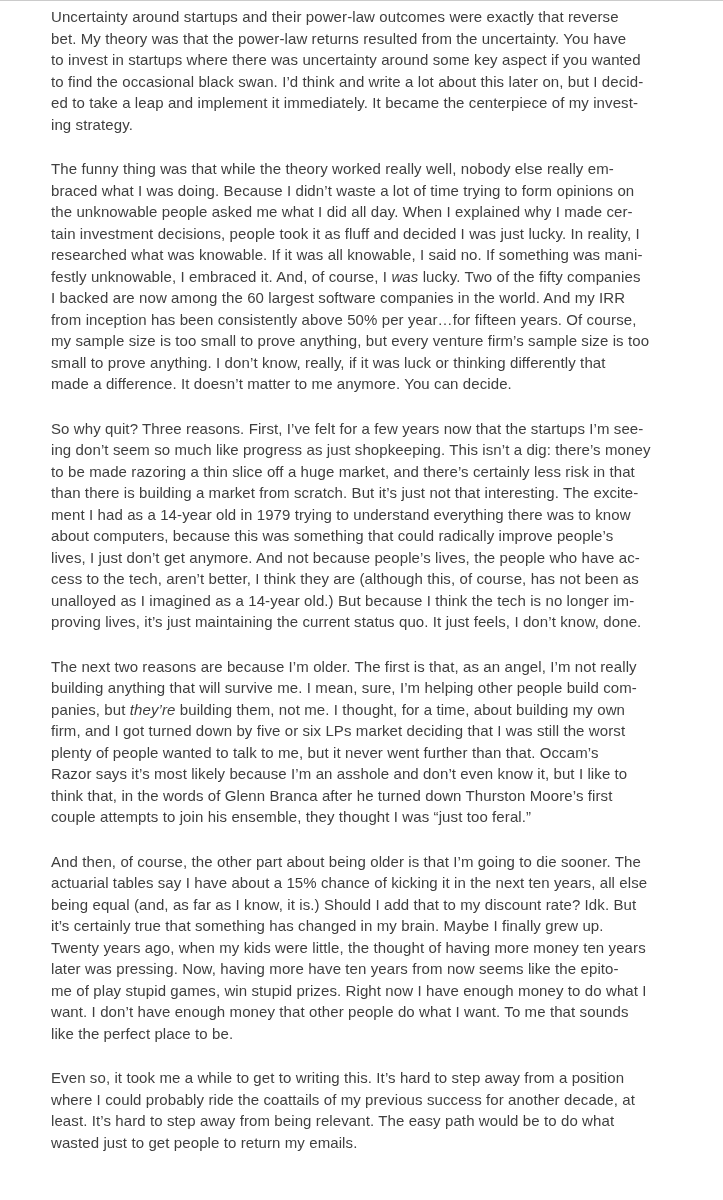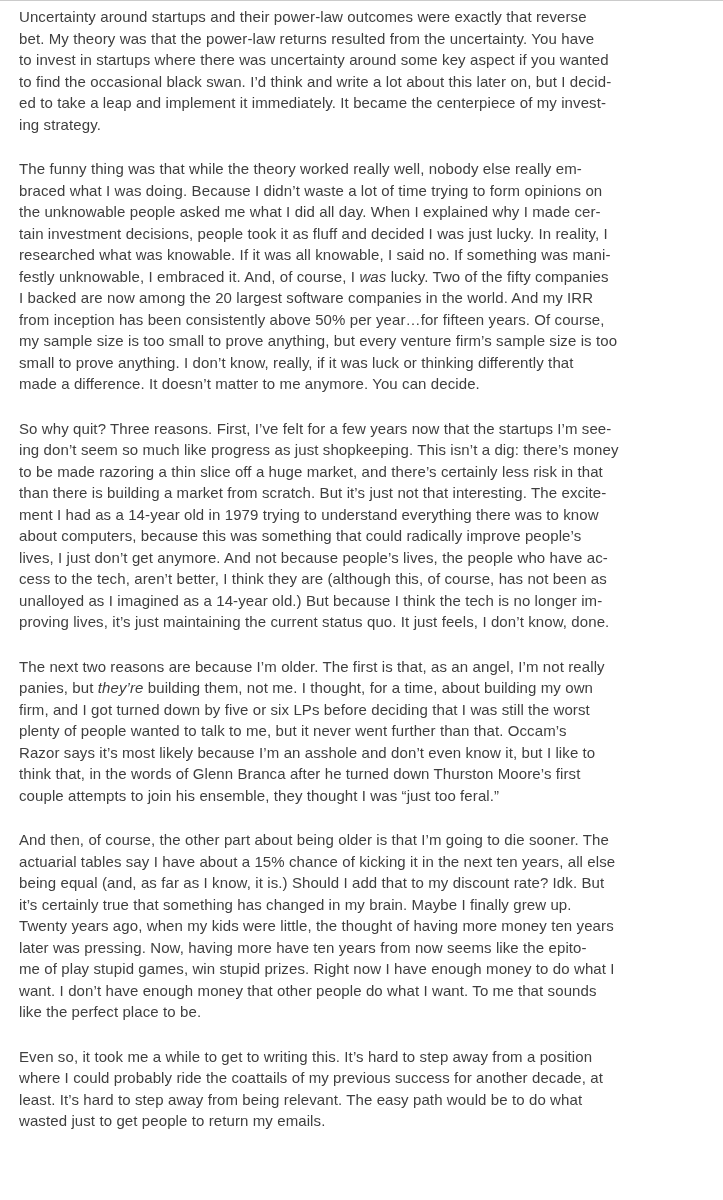--- a/index.html
+++ b/index.html
@@ -8,21 +8,21 @@
   }
   body {
     width: 723px;
     height: 1200px;
     background: #ffffff;
     border-top: 1px solid #cbcbcb;
     box-sizing: border-box;
     overflow: hidden;
   }
   .article {
-    padding: 5px 20px 0 19px;
+    padding: 5px 20px 0 51px;
     font-family: "Liberation Sans", sans-serif;
     font-size: 15px;
     line-height: 21.5px;
     color: #3f3f3f;
     letter-spacing: 0.1px;
   }
   .para {
     margin: 0 0 23px 0;
   }
   .line {
@@ -43,42 +43,43 @@
       <div class="line">ed to take a leap and implement it immediately. It became the centerpiece of my invest-</div>
       <div class="line">ing strategy.</div>
     </div>
     <div class="para">
       <div class="line">The funny thing was that while the theory worked really well, nobody else really em-</div>
       <div class="line">braced what I was doing. Because I didn’t waste a lot of time trying to form opinions on</div>
       <div class="line">the unknowable people asked me what I did all day. When I explained why I made cer-</div>
       <div class="line">tain investment decisions, people took it as fluff and decided I was just lucky. In reality, I</div>
       <div class="line">researched what was knowable. If it was all knowable, I said no. If something was mani-</div>
       <div class="line"><span>festly unknowable, I embraced it. And, of course, I </span><em>was</em><span> lucky. Two of the fifty companies</span></div>
-      <div class="line">I backed are now among the 20 largest software companies in the world. And my IRR</div>
+      <div class="line">I backed are now among the 60 largest software companies in the world. And my IRR</div>
       <div class="line">from inception has been consistently above 50% per year…for fifteen years. Of course,</div>
       <div class="line">my sample size is too small to prove anything, but every venture firm’s sample size is too</div>
       <div class="line">small to prove anything. I don’t know, really, if it was luck or thinking differently that</div>
       <div class="line">made a difference. It doesn’t matter to me anymore. You can decide.</div>
     </div>
     <div class="para">
       <div class="line">So why quit? Three reasons. First, I’ve felt for a few years now that the startups I’m see-</div>
       <div class="line">ing don’t seem so much like progress as just shopkeeping. This isn’t a dig: there’s money</div>
       <div class="line">to be made razoring a thin slice off a huge market, and there’s certainly less risk in that</div>
       <div class="line">than there is building a market from scratch. But it’s just not that interesting. The excite-</div>
       <div class="line">ment I had as a 14-year old in 1979 trying to understand everything there was to know</div>
       <div class="line">about computers, because this was something that could radically improve people’s</div>
       <div class="line">lives, I just don’t get anymore. And not because people’s lives, the people who have ac-</div>
       <div class="line">cess to the tech, aren’t better, I think they are (although this, of course, has not been as</div>
       <div class="line">unalloyed as I imagined as a 14-year old.) But because I think the tech is no longer im-</div>
       <div class="line">proving lives, it’s just maintaining the current status quo. It just feels, I don’t know, done.</div>
     </div>
     <div class="para">
       <div class="line">The next two reasons are because I’m older. The first is that, as an angel, I’m not really</div>
+      <div class="line">building anything that will survive me. I mean, sure, I’m helping other people build com-</div>
       <div class="line"><span>panies, but </span><em>they’re</em><span> building them, not me. I thought, for a time, about building my own</span></div>
-      <div class="line">firm, and I got turned down by five or six LPs before deciding that I was still the worst</div>
+      <div class="line">firm, and I got turned down by five or six LPs market deciding that I was still the worst</div>
       <div class="line">plenty of people wanted to talk to me, but it never went further than that. Occam’s</div>
       <div class="line">Razor says it’s most likely because I’m an asshole and don’t even know it, but I like to</div>
       <div class="line">think that, in the words of Glenn Branca after he turned down Thurston Moore’s first</div>
       <div class="line">couple attempts to join his ensemble, they thought I was “just too feral.”</div>
     </div>
     <div class="para">
       <div class="line">And then, of course, the other part about being older is that I’m going to die sooner. The</div>
       <div class="line">actuarial tables say I have about a 15% chance of kicking it in the next ten years, all else</div>
       <div class="line">being equal (and, as far as I know, it is.) Should I add that to my discount rate? Idk. But</div>
       <div class="line">it’s certainly true that something has changed in my brain. Maybe I finally grew up.</div>

